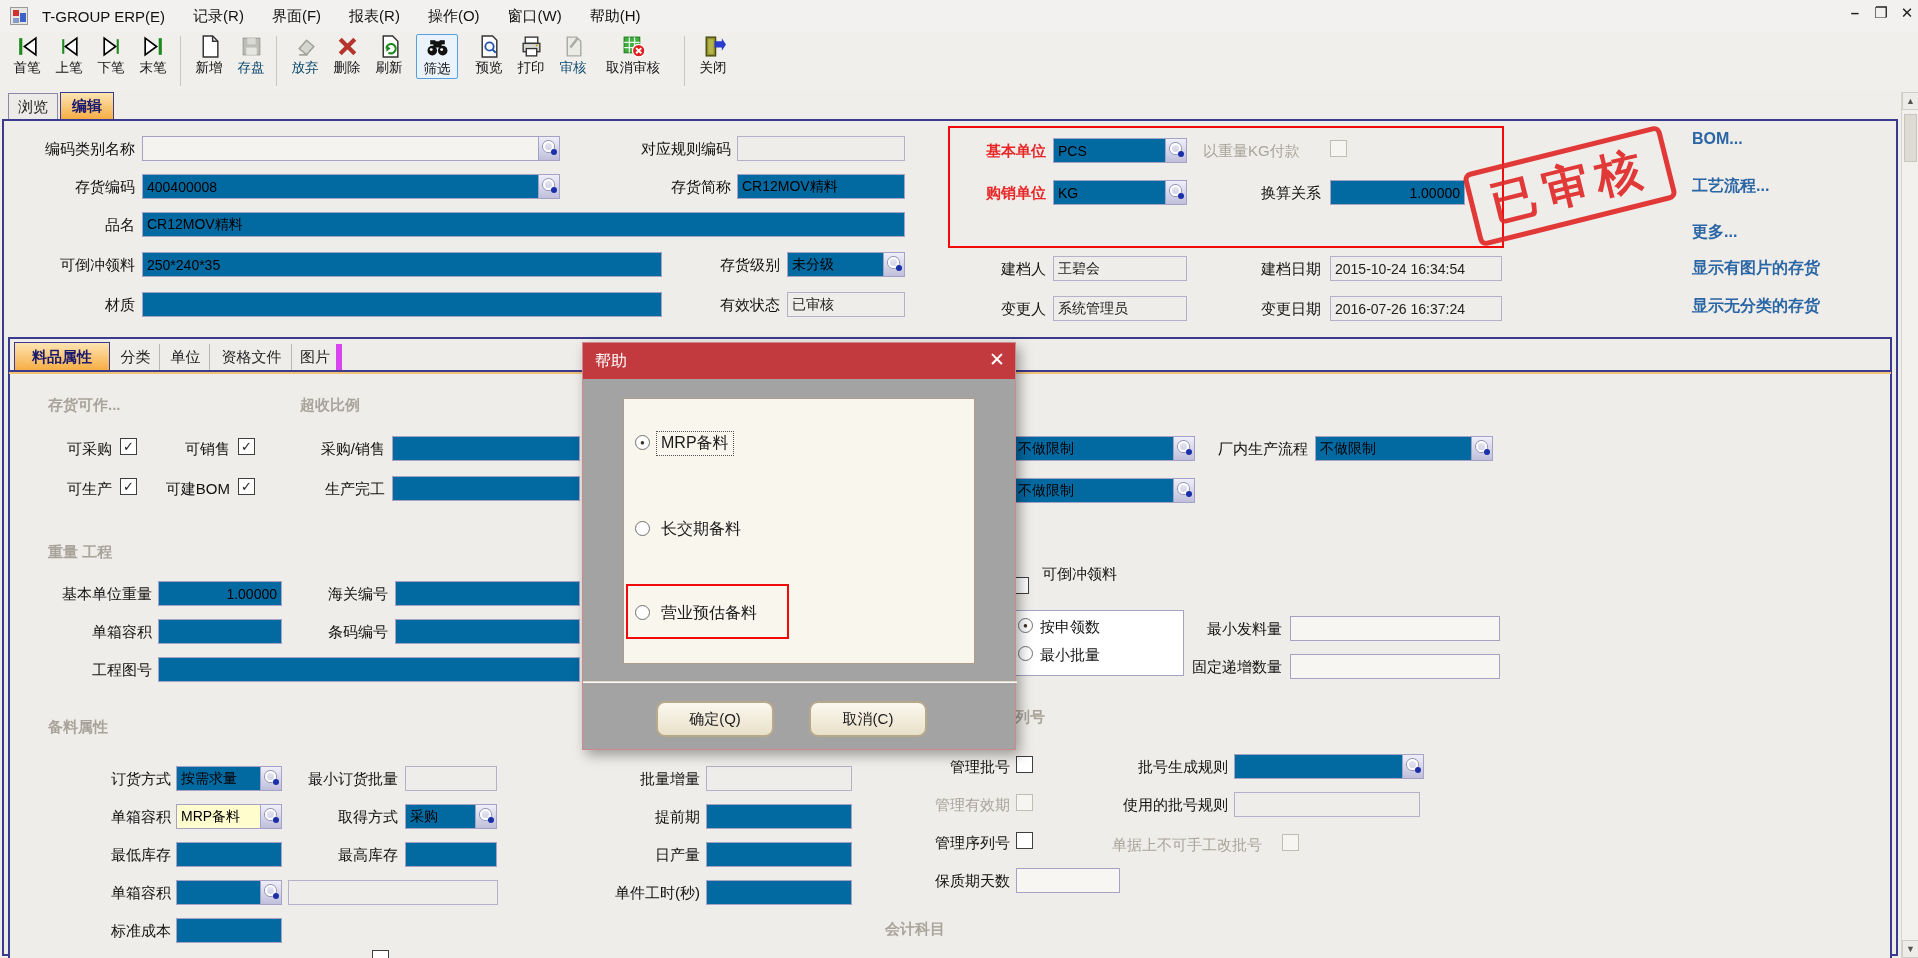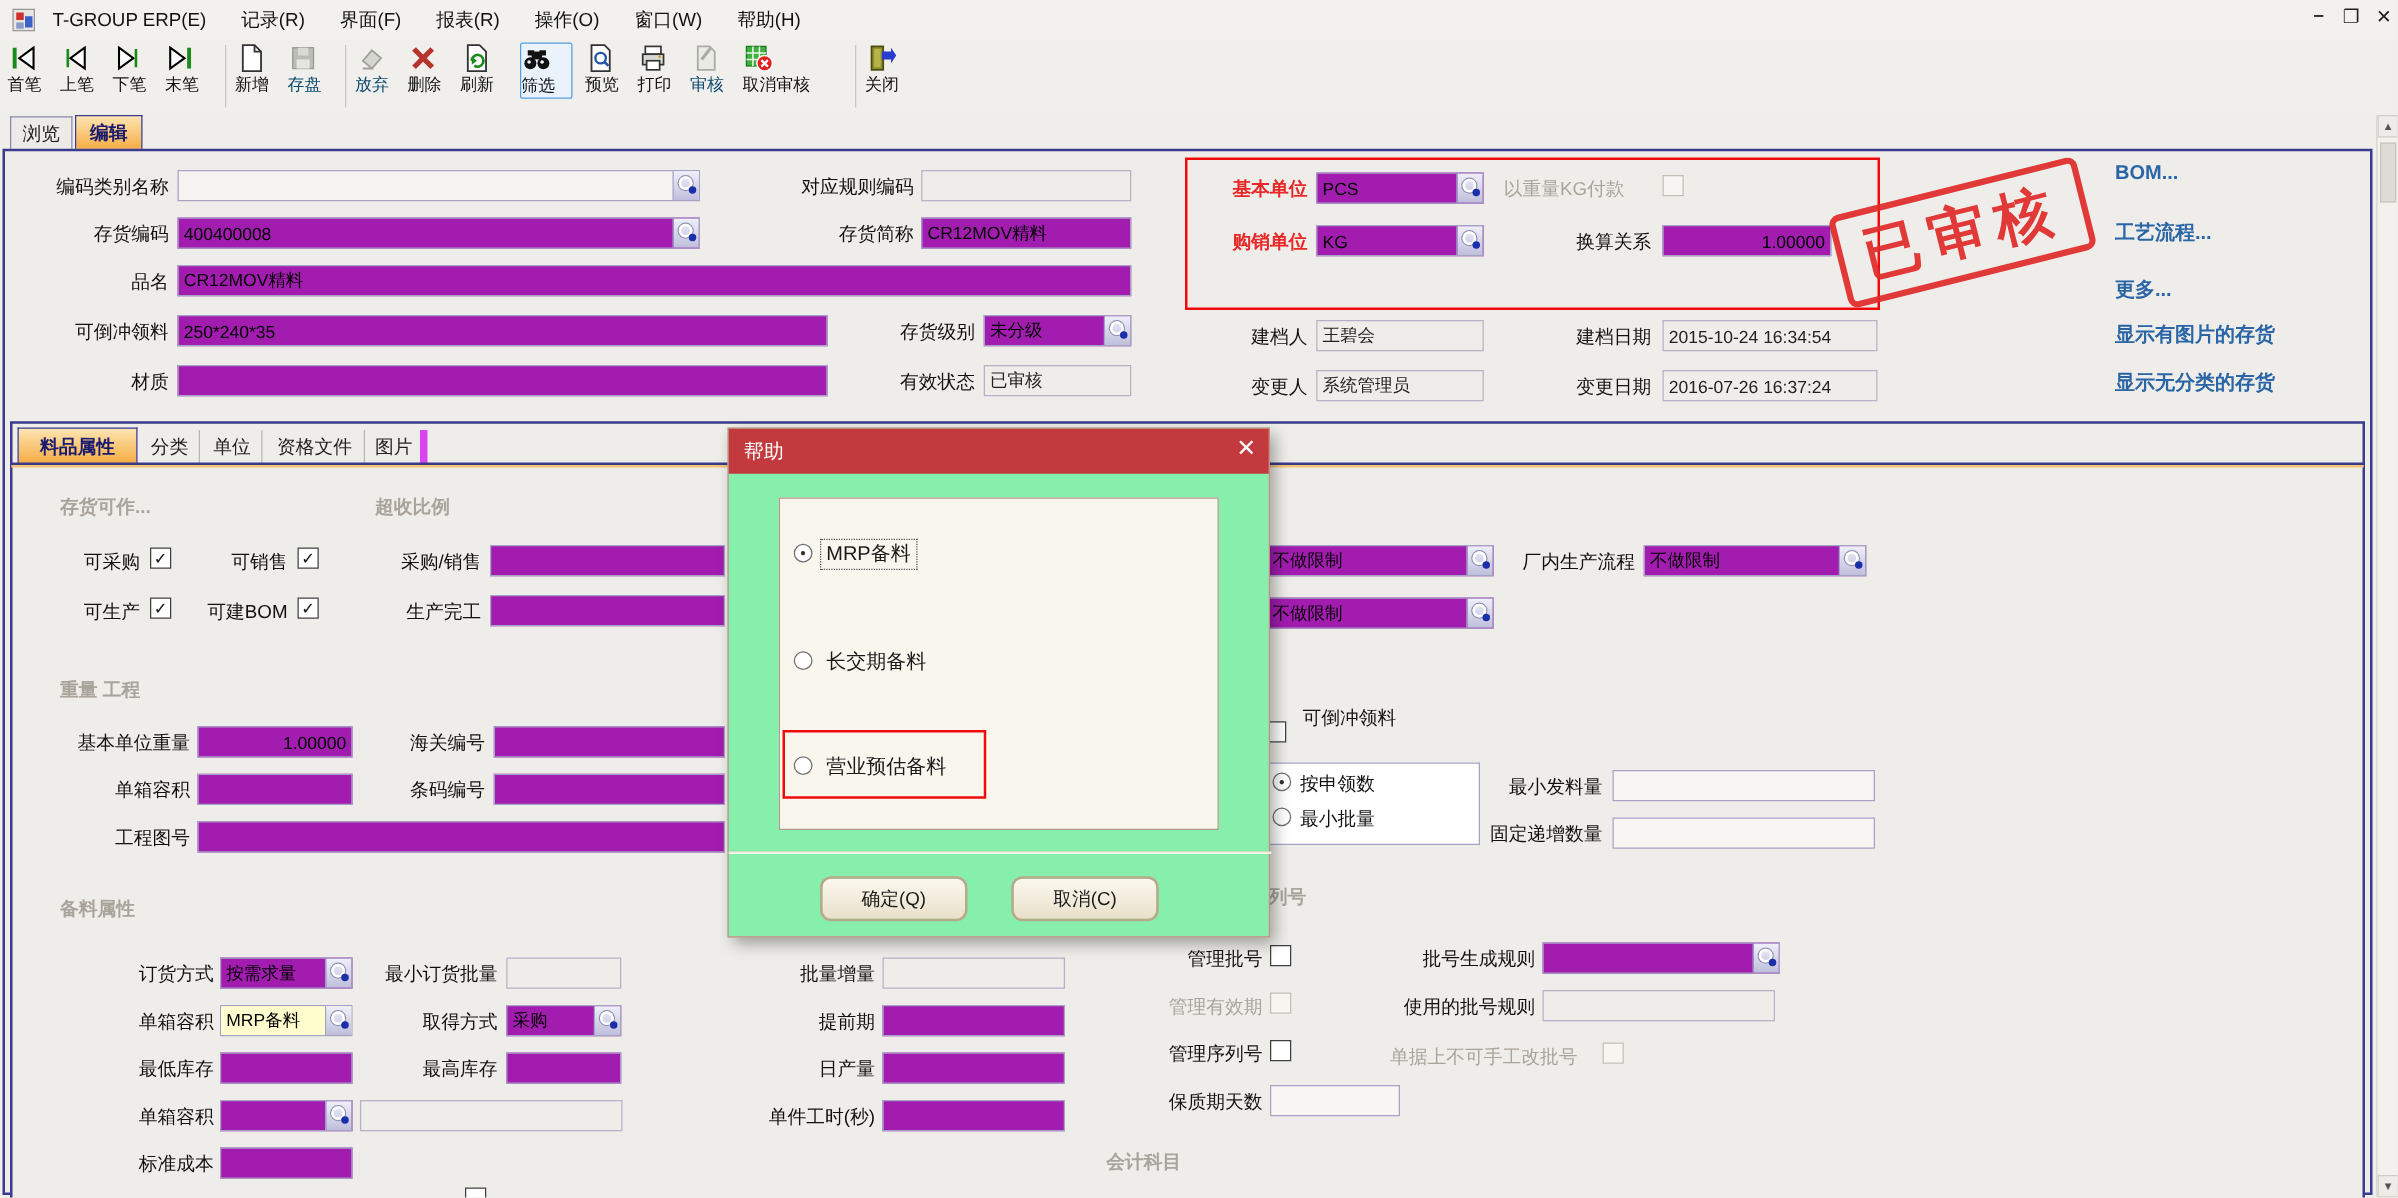--- a/index.html
+++ b/index.html
@@ -3,56 +3,56 @@
 <meta charset="utf-8">
 <style>
   *{margin:0;padding:0;box-sizing:border-box;font-family:"Liberation Sans","DejaVu Sans",sans-serif}
   html,body{width:1918px;height:958px;overflow:hidden;background:#EFEEEA;position:relative}
   
   .menubar{position:absolute;left:0;top:0;width:1918px;height:32px;background:#F2F1EF;display:flex;align-items:center}
   .menuitem{font-size:15px;color:#111;margin-right:28px;white-space:nowrap}
   .winctl{position:absolute;top:4px;font-size:15px;font-weight:bold;color:#222;width:24px;text-align:center}
   
   .toolbar{position:absolute;left:0;top:32px;width:1918px;height:58px;background:#F0EFEC}
-  .tb{position:absolute;top:2px;display:flex;flex-direction:column;width:42px}
+  .tb{position:absolute;top:2px;display:flex;flex-direction:column;align-items:center;width:42px}
   .tb svg{width:25px;height:25px}
   .tlbl{font-size:13.5px;color:#111;white-space:nowrap;margin-top:0px}
   .dis .tlbl{color:#0c4a6e}
   .vsep{position:absolute;top:4px;height:50px;width:1px;background:#C9C7C2}
   .tb.sel{border:1px solid #54A0E0;background:#EAF3FC;border-radius:2px}
   
   .tab{position:absolute;height:27px;display:flex;align-items:center;justify-content:center;font-size:15px;border:1px solid #8A8AA8;border-bottom:none;background:#EDEBE7;color:#222}
   .tab.on{background:linear-gradient(#FDE4B2,#F6AC41);border:1px solid #3A3A8E;border-bottom:none;font-weight:bold;color:#1A1A6E}
   
   .outer{position:absolute;left:2px;top:119px;width:1896px;height:837px;border:2px solid #3A3A8E;background:#EFEDE9}
   .gbox{position:absolute;left:8px;top:337px;width:1884px;height:640px;border:2px solid #3A3A8E;background:#EFEDE9}
   .tabline{position:absolute;left:9px;top:370px;width:1882px;height:2px;background:#3A3A8E}
   .tanline{position:absolute;left:9px;top:372px;width:1882px;height:2px;background:#F2C376}
   
   .lbl{position:absolute;font-size:15px;color:#111;text-align:right;white-space:nowrap}
   .lbl.red{color:#E82828;font-weight:bold}
   .lbl.grey{color:#A9A49B}
-  .fld{position:absolute;height:25px;background:#a21caf;border:1px solid #A6A2C6}
+  .fld{position:absolute;height:25px;background:#0369a1;border:1px solid #A6A2C6}
   .fld input{position:absolute;left:0;top:0;width:100%;height:100%;border:none;background:transparent;font-size:14px;padding:0 4px;outline:none}
   .fld.cmb input{padding-right:24px}
   .fld.num input{text-align:right}
   .ro{position:absolute;height:25px;background:#EFEDE9;border:1px solid #B5B1C9;font-size:14px;color:#222;display:flex;align-items:center;padding:0 4px;white-space:nowrap}
   .ylw{background:#FFFDCE}
   .lk{position:absolute;right:0px;top:0px;bottom:0px;width:21px;background:linear-gradient(#EFEFF9,#BFBFDC);border-left:1px solid #9DA3C9;cursor:pointer}
   .lk::before{content:"";position:absolute;left:4px;top:4px;width:7px;height:7px;border:2px solid #FFF;border-radius:50%;box-shadow:0 0 0 1px #9090B0}
   .lk::after{content:"";position:absolute;left:12px;top:12px;width:6px;height:6px;background:#1A2FA8;border-radius:50%}
   .cb{position:absolute;width:17px;height:17px;border:1.6px solid #3F3F3F;background:#FFFFFF;display:flex;align-items:center;justify-content:center;font-size:13px;font-weight:bold;color:#1A1A1A}
   .cb.dcb{border-color:#C0BEB4;background:#F6F5F1}
   .rd{position:absolute;width:15px;height:15px;border:1.6px solid #707070;border-radius:50%;background:#fff;display:flex;align-items:center;justify-content:center;font-size:8px;color:#3A3228}
   .sect{position:absolute;font-size:15px;font-weight:bold;color:#A9A49B;white-space:nowrap}
   .link{position:absolute;font-size:16px;font-weight:bold;color:#2A66A5;white-space:nowrap;cursor:pointer}
   .redbox{position:absolute;border:2px solid #F00a0a}
   .stamp{position:absolute;left:1468px;top:148px;font-size:46px;font-weight:bold;color:#E02B2B;border:5px solid #E02B2B;border-radius:8px;padding:2px 16px;letter-spacing:8px;transform:rotate(-14deg);opacity:.93;white-space:nowrap}
   
-  .modal{position:absolute;left:582px;top:342px;width:434px;height:408px;background:#86efac;border:1px solid #CC8A8A;box-shadow:4px 5px 12px rgba(0,0,0,.35)}
+  .modal{position:absolute;left:582px;top:342px;width:434px;height:408px;background:#a3a3a3;border:1px solid #CC8A8A;box-shadow:4px 5px 12px rgba(0,0,0,.35)}
   .mtitle{position:absolute;left:0;top:0;width:100%;height:36px;background:#C23A3E;color:#fff;display:flex;align-items:center;padding:0 12px;font-size:16px}
   .mclose{position:absolute;right:10px;top:5px;color:#fff;font-size:19px;cursor:pointer}
   .mlist{position:absolute;left:40px;top:55px;width:352px;height:266px;background:#F9F6EE;border:1px solid #AD9C8A}
   .mopt{position:absolute;font-size:16px;color:#1A1A1A;white-space:nowrap}
   .mopt.focus{outline:1px dotted #555;padding:1px 4px}
   .msep{position:absolute;left:0px;top:338px;width:434px;height:2px;background:#E2D9C4;border-bottom:1px solid #fff}
   .mbtn{position:absolute;width:118px;height:36px;border:2px solid #B9A98B;border-radius:9px;background:linear-gradient(#FBF8EF,#E9E0C9);font-size:15px;color:#1A1A1A;display:flex;align-items:center;justify-content:center;cursor:pointer}
   
   .sbar{position:absolute;left:1901px;top:92px;width:17px;height:866px;background:#F2F1EE;border-left:1px solid #D6D4CE}
   .sarr{position:absolute;left:0;width:17px;height:18px;background:#EDECE8;border:1px solid #CFCDC7;color:#555;font-size:9px;display:flex;align-items:center;justify-content:center}

